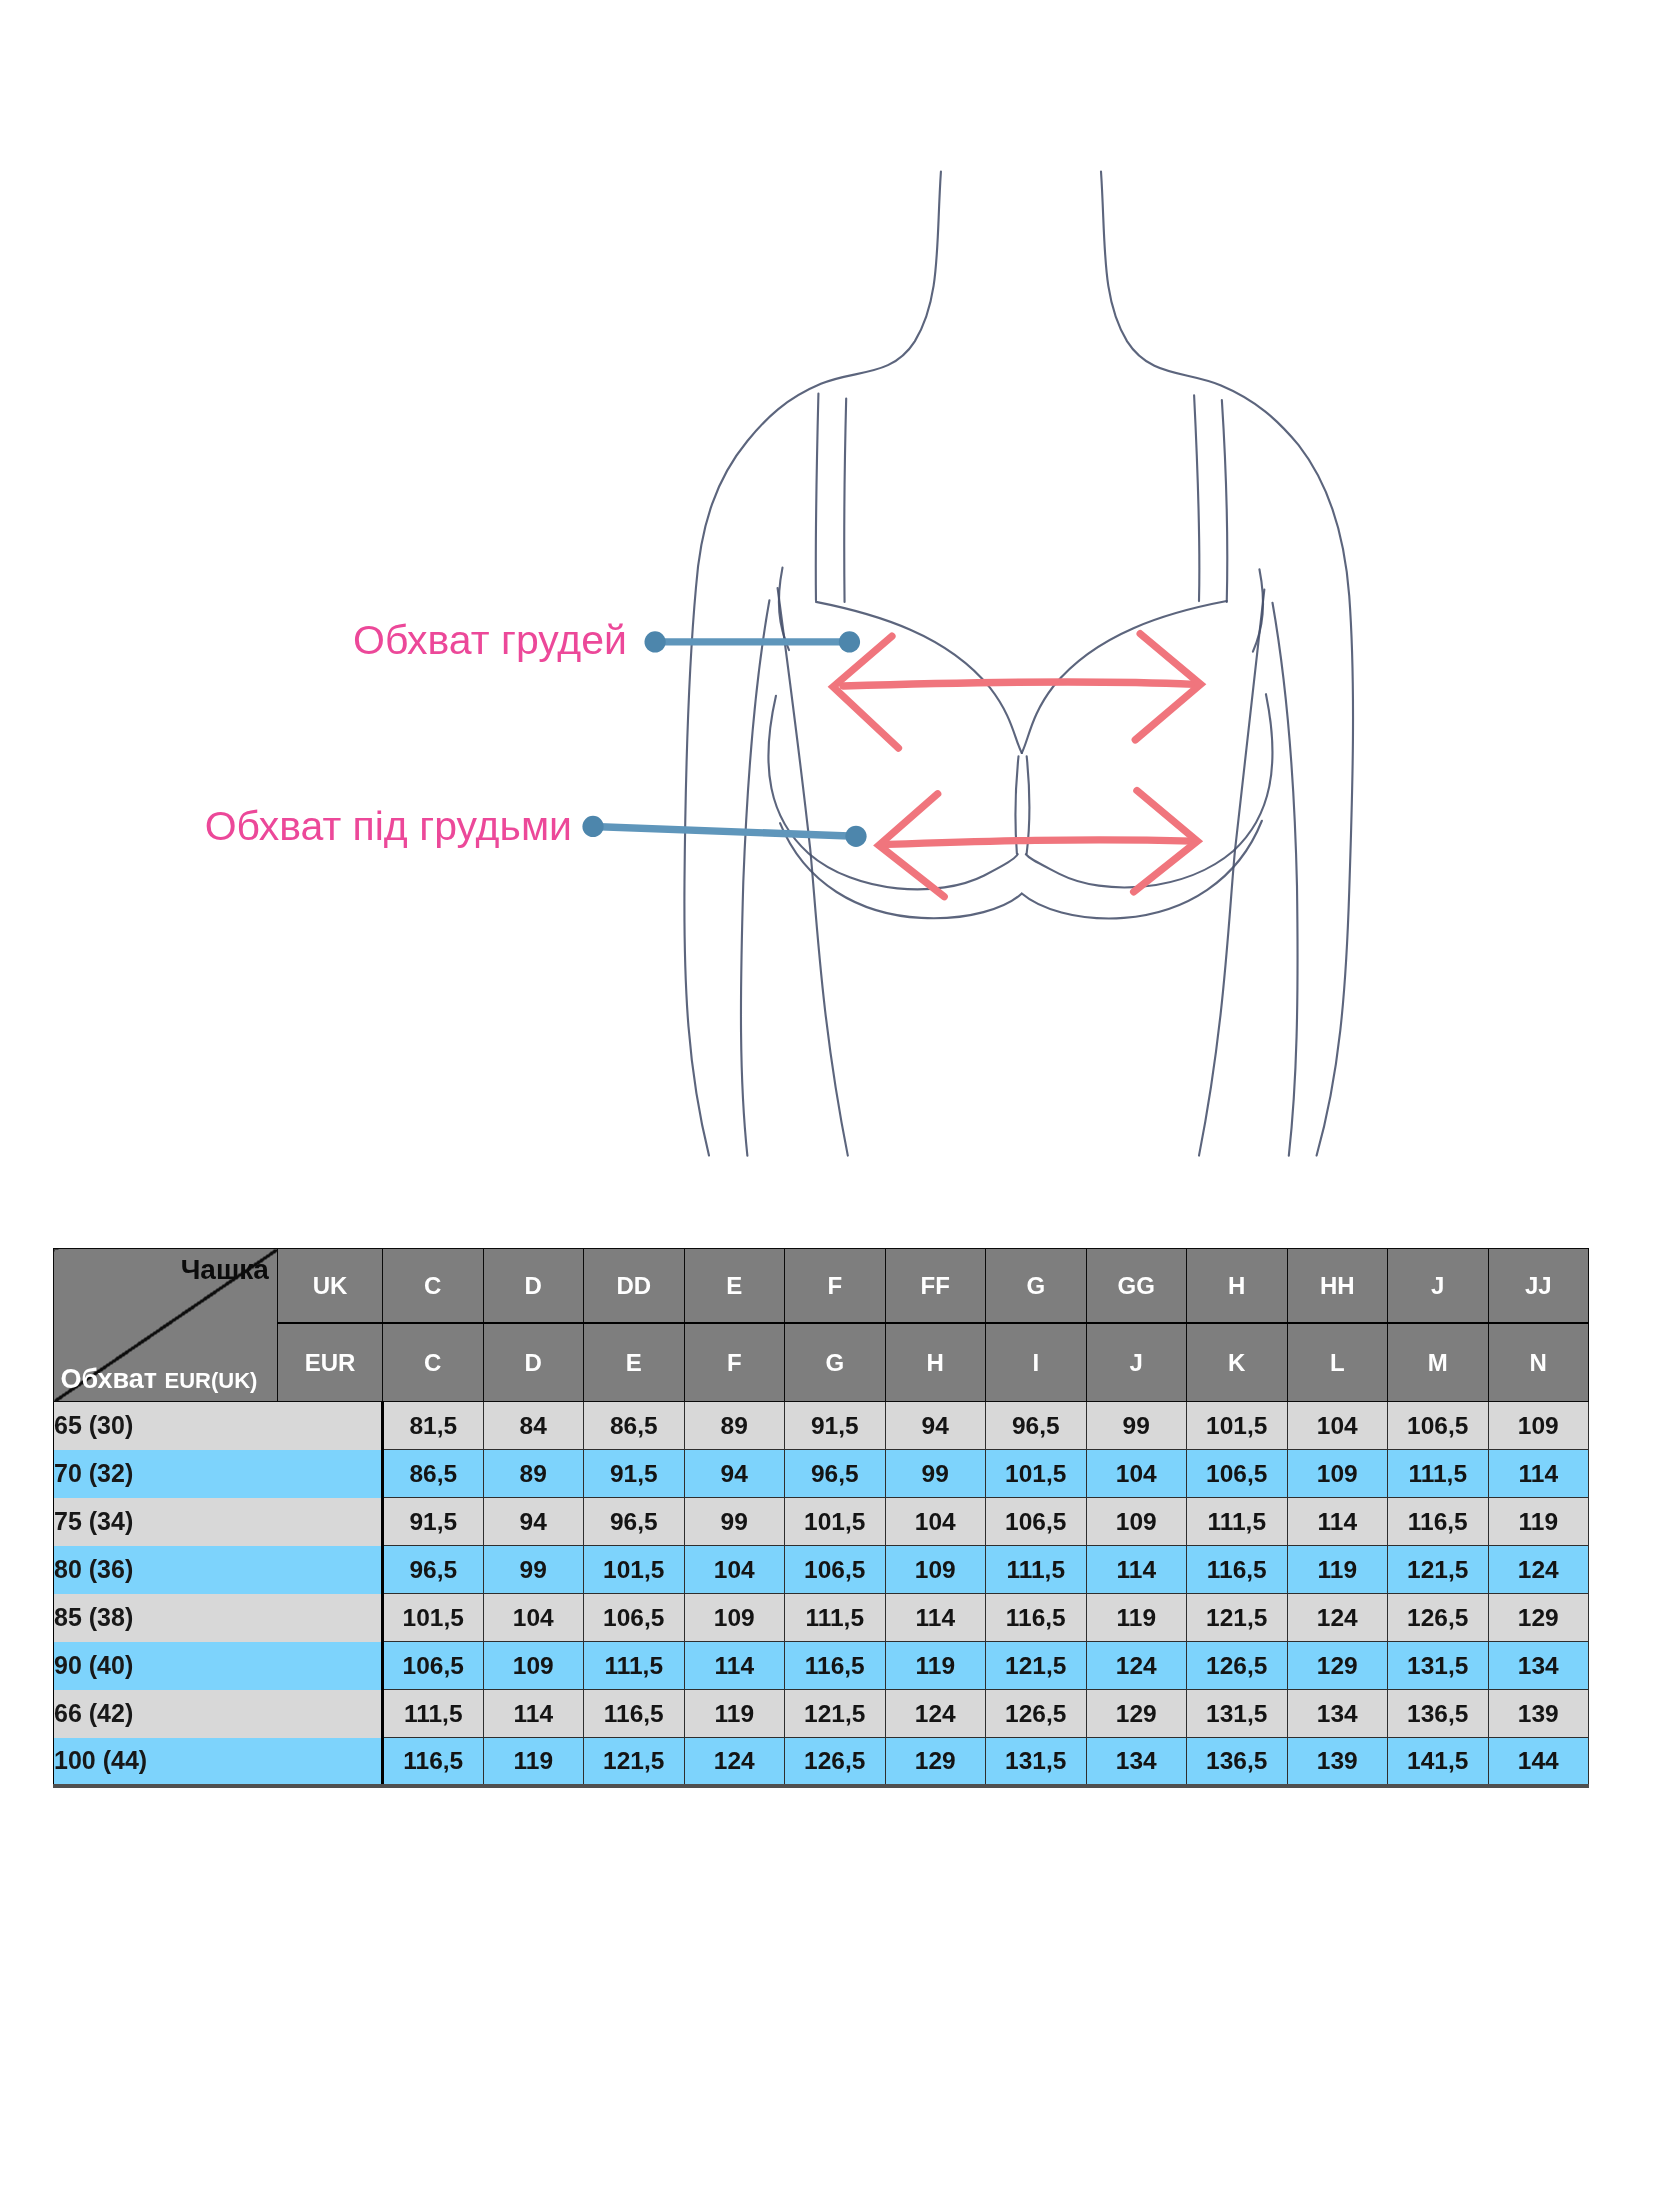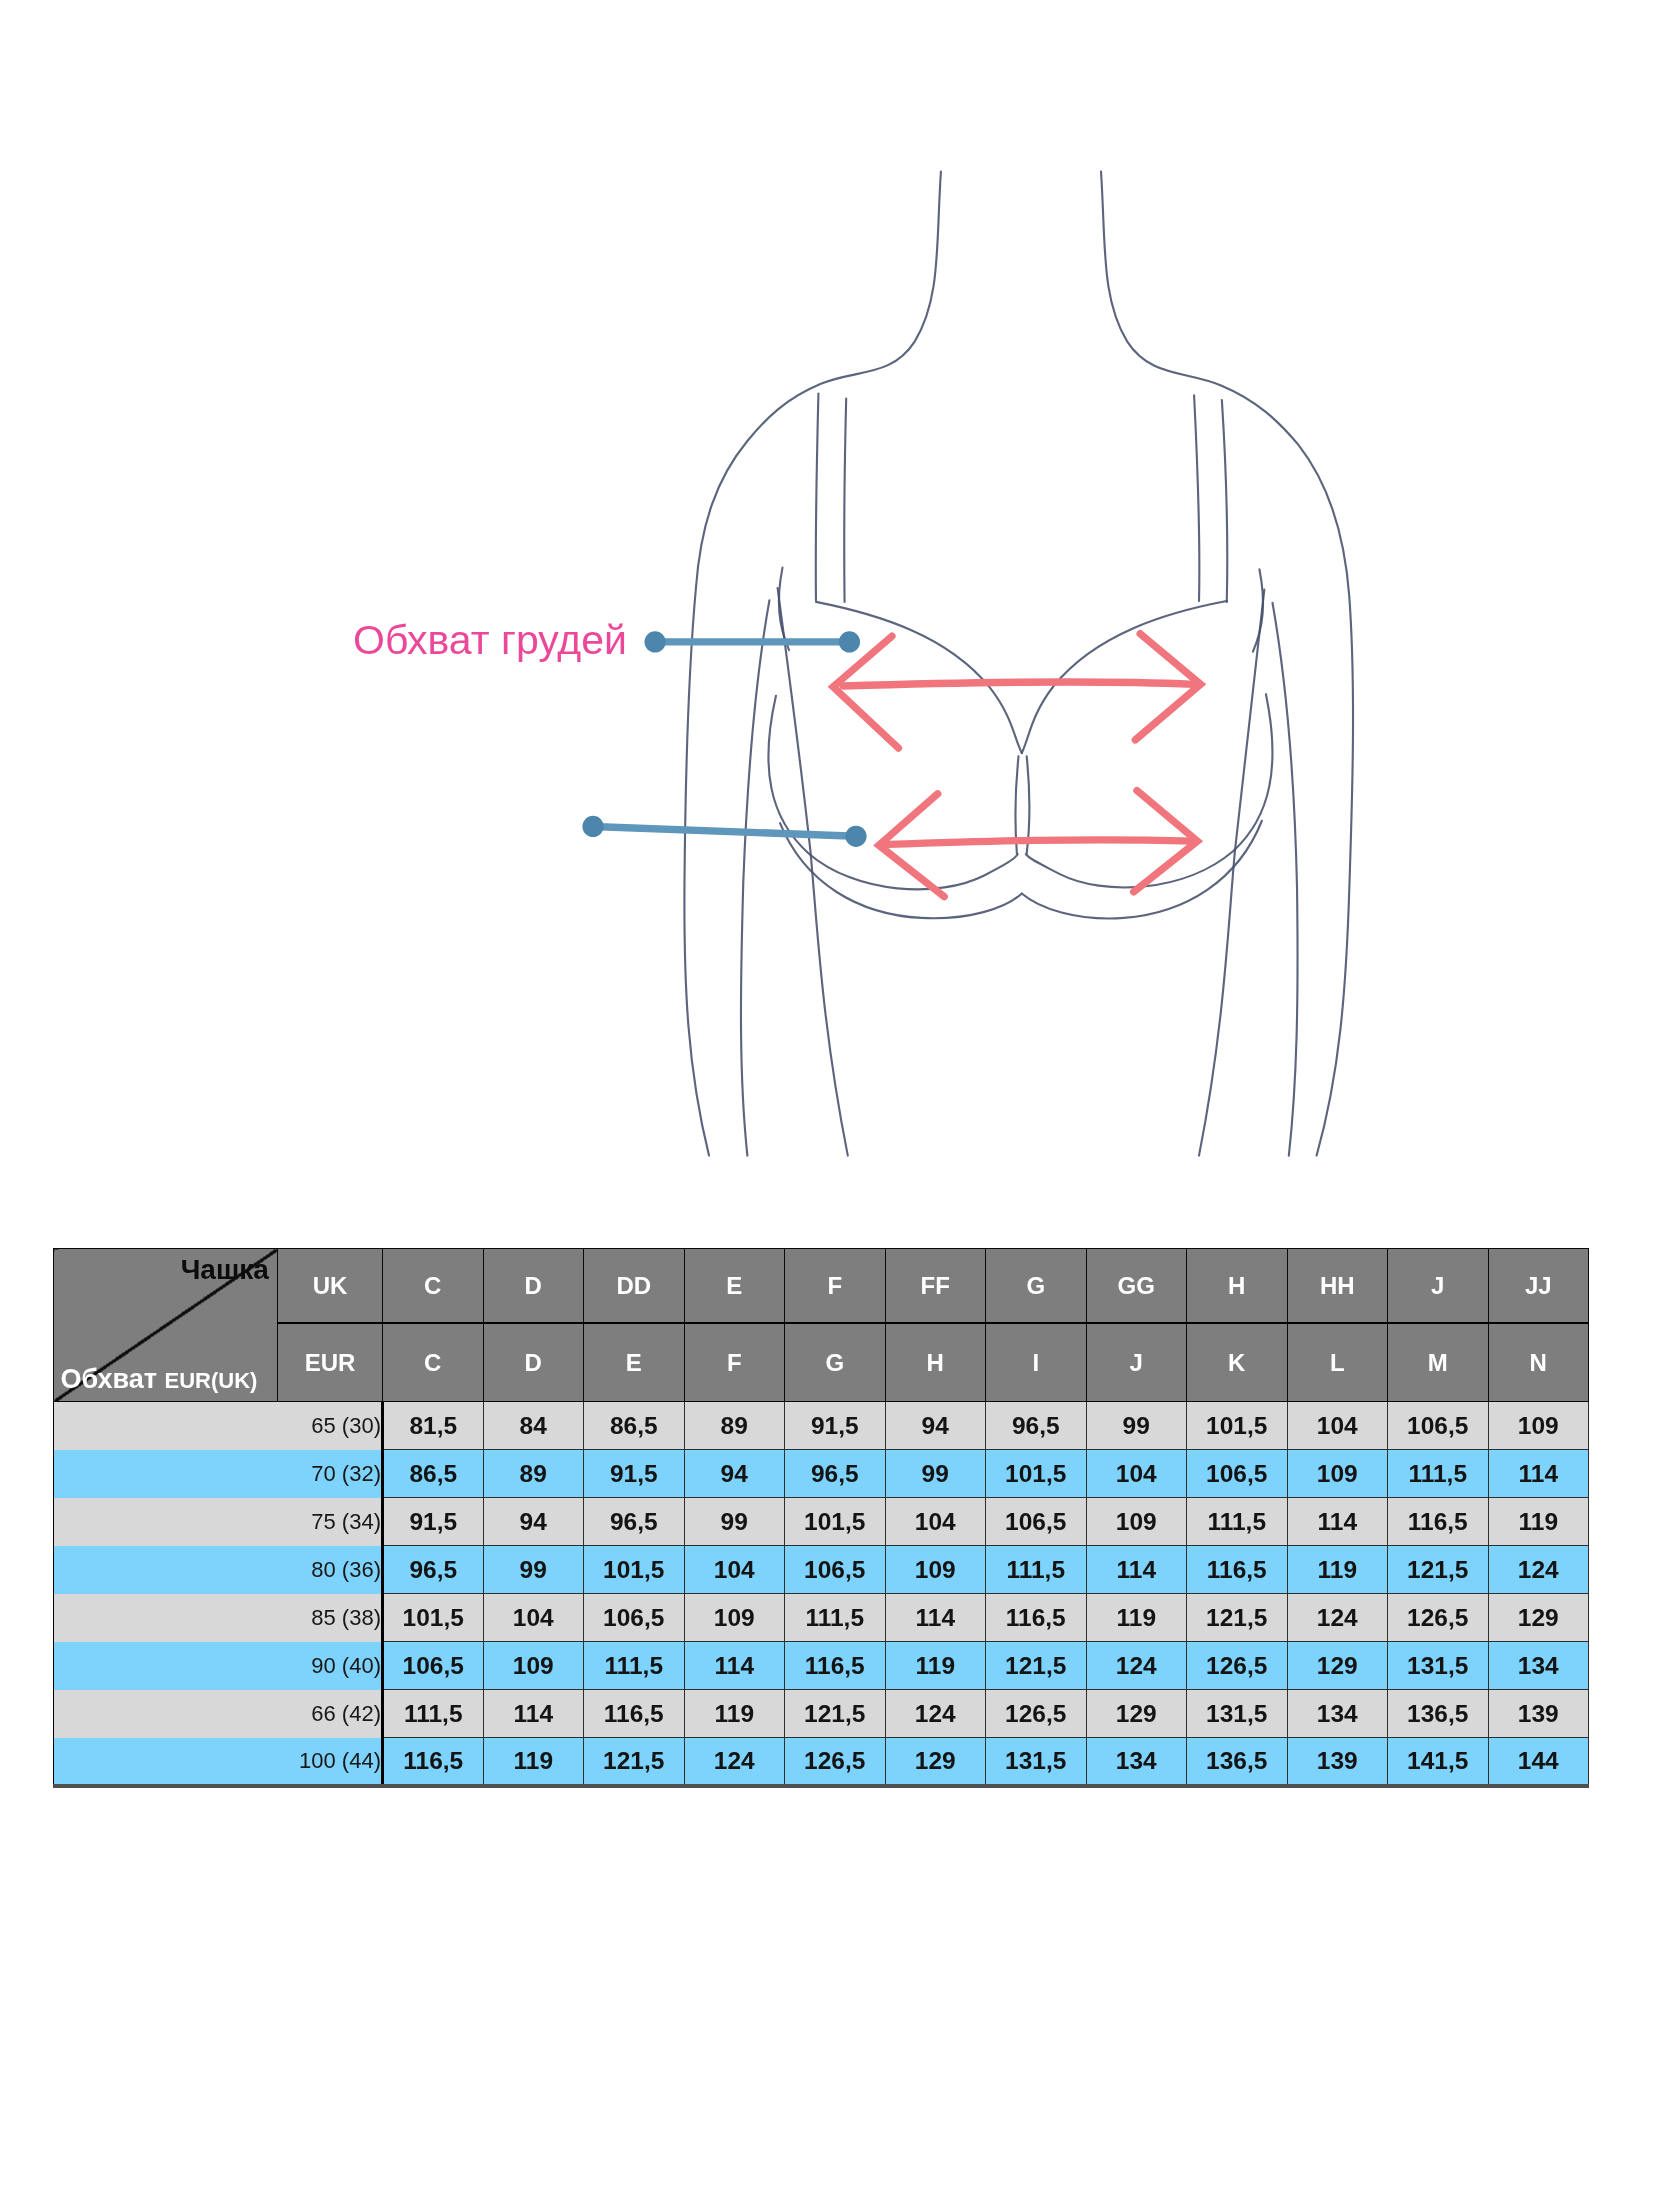--- a/index.html
+++ b/index.html
@@ -29,22 +29,22 @@
   .corner-cup{position:absolute;top:4.9px;right:8.2px;color:#0c0c0c;font-weight:bold;font-size:28px;}
   .corner-girth{position:absolute;bottom:6.5px;left:6.5px;color:#ffffff;font-weight:bold;
     font-size:27px;white-space:nowrap;margin-top:41px;}
   .corner-girth .small{font-size:22px;}
   .syscell{width:104px;}
   .syscell,.cup{border:1.6px solid #0a0a0a;background:#7e7e7e;color:#ffffff;
     font-weight:bold;font-size:24px;text-align:center;}
   tr.row-uk .syscell,tr.row-uk .cup{height:73px;border-bottom:2.5px solid #000;}
   tr.row-eur .syscell,tr.row-eur .cup{height:77px;}
   tr.data-row{height:48px;}
-  .band{border:none;border-right:3.3px solid #000;text-align:right;
-    font-size:22px;font-weight:400;color:#181818;}
+  .band{border:none;border-right:3.3px solid #000;text-align:left;
+    font-size:25px;font-weight:700;color:#181818;}
   .val{border:1.6px solid #2e2e2e;text-align:center;font-size:24.5px;font-weight:600;color:#141414;}
   tr.odd .band,tr.odd .val{background:#d8d8d8;}
   tr.even .band,tr.even .val{background:#7dd3fc;}
 </style>
 </head>
 <body>
 
 <div class="page">
 
   <svg class="fig-svg" viewBox="0 0 2025 1500" xmlns="http://www.w3.org/2000/svg">
@@ -103,20 +103,21 @@
       <circle cx="1040" cy="786" r="13" fill="#4d86ac"></circle>
     </g>
     <g>
       <line x1="726" y1="1012" x2="1048" y2="1024" stroke="#5f96bb" stroke-width="9"></line>
       <circle cx="726" cy="1012" r="13" fill="#4d86ac"></circle>
       <circle cx="1048" cy="1024" r="13" fill="#4d86ac"></circle>
     </g>
   </svg>
 
   <div class="diagram-label lbl-bust">Обхват грудей</div>
+  <div class="diagram-label lbl-underbust">Обхват під грудьми</div>
 
   <div class="size-table">
     <table>
       <tbody id="grid-body">
         <tr class="row-uk" id="row-uk">
           <td class="corner" rowspan="2">
             <span class="corner-cup">Чашка</span>
             <span class="corner-girth"><span>Обхват</span> <span class="small">EUR(UK)</span></span>
           </td>
           <td class="syscell">UK</td>

